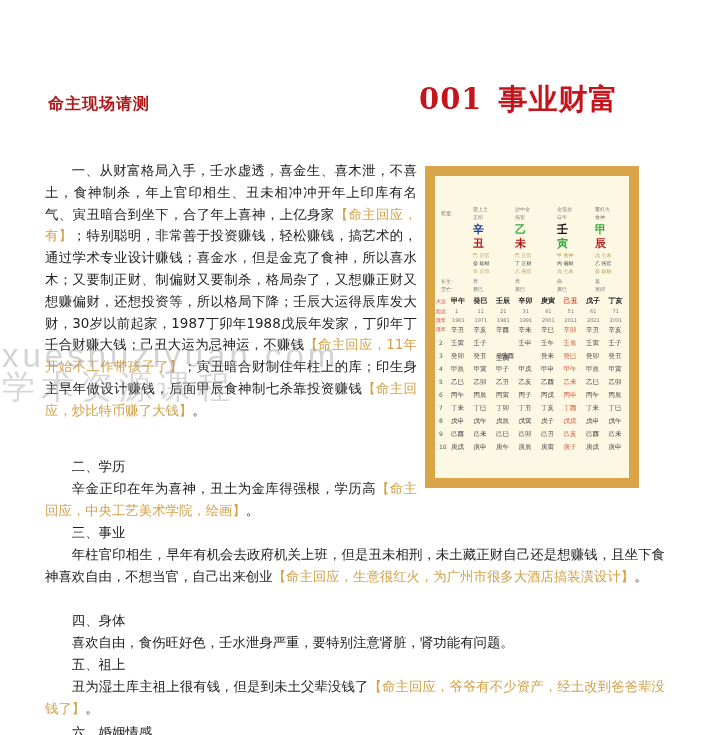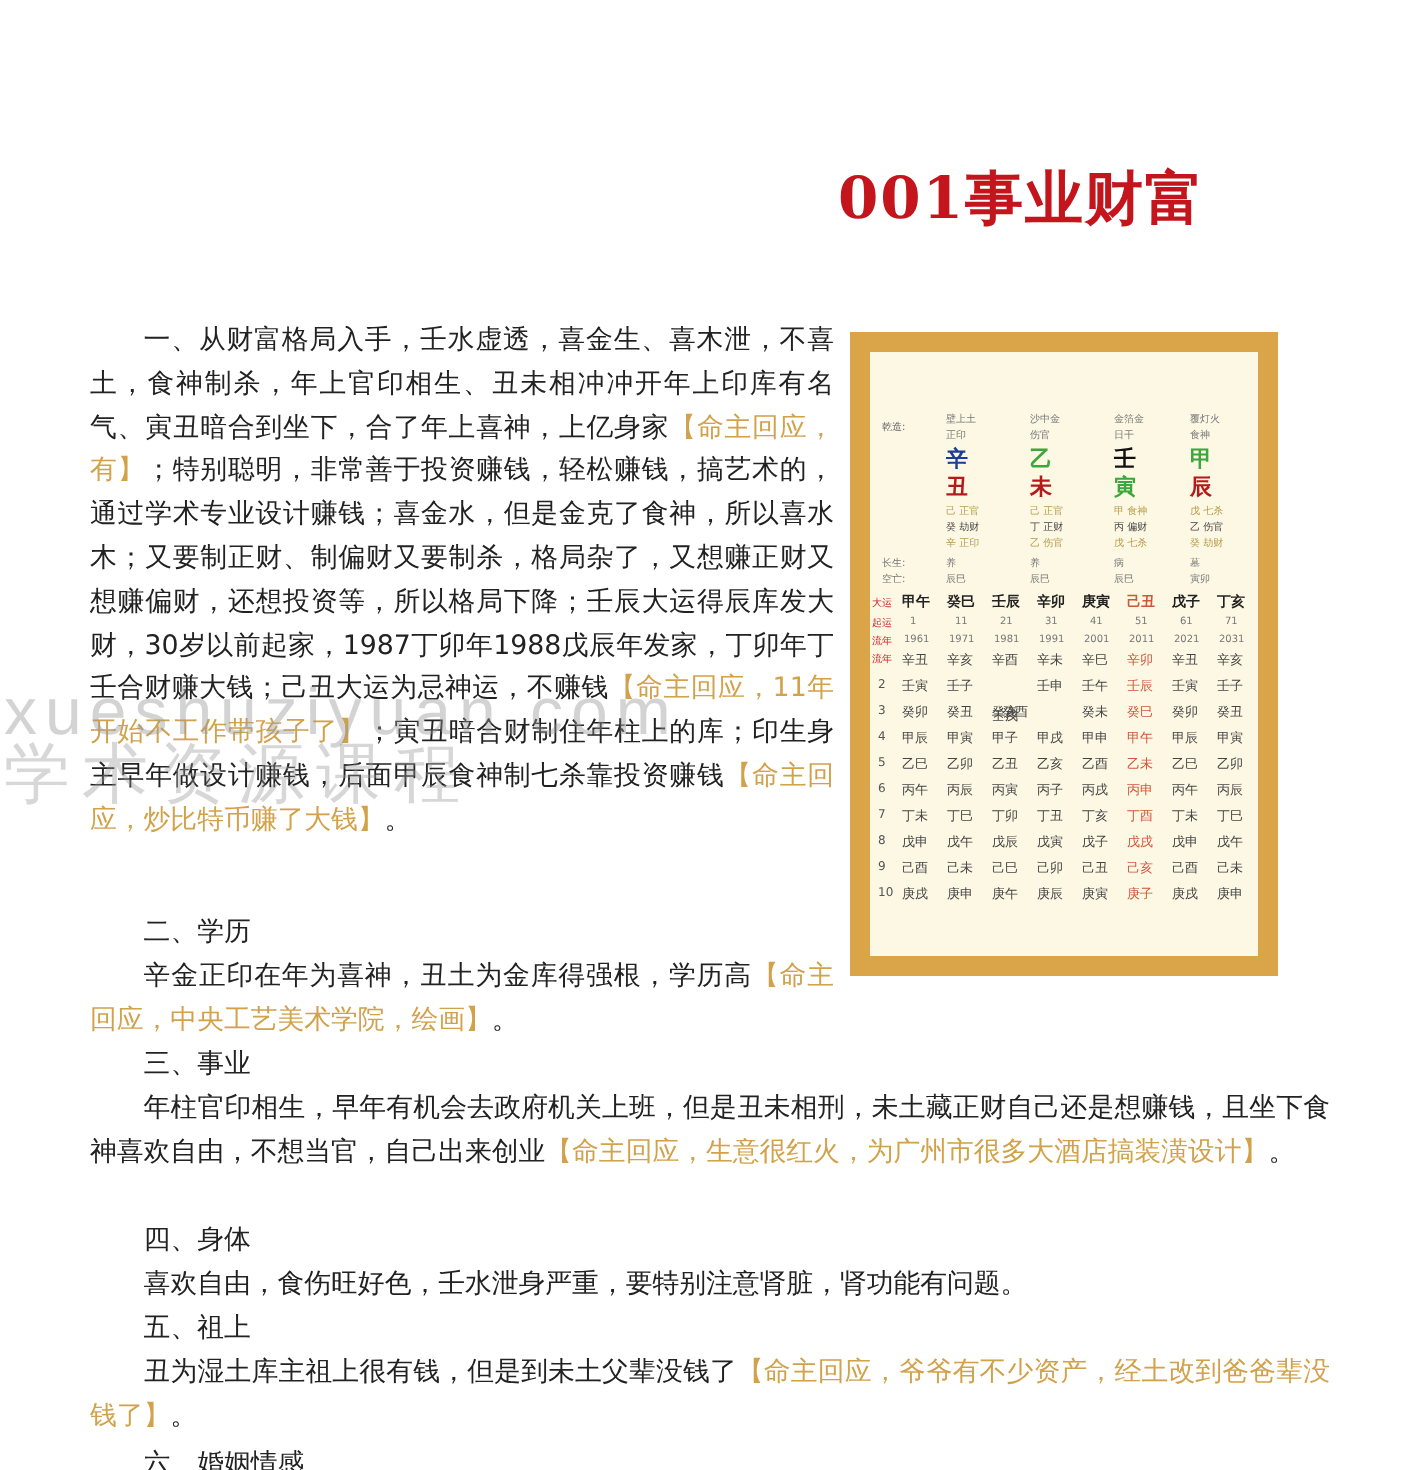--- a/index.html
+++ b/index.html
@@ -5,21 +5,21 @@
   * { margin: 0; padding: 0; box-sizing: border-box; }
   html, body { width: 701px; height: 735px; overflow: hidden; background: #ffffff; }
   body { position: relative; font-family: "DejaVu Sans", "Liberation Sans", sans-serif; color: #1e1e1e; }
 
   .header-left { position: absolute; left: 44px; top: 84px; }
   .date-line { font-family: "Liberation Sans", "DejaVu Sans", sans-serif; font-weight: 700; font-size: 18px; color: #1a1a1a; letter-spacing: 0.2px; }
   .date-line .cls { color: #e0a520; margin-left: 6px; }
   .sub-title { margin-top: 10px; margin-left: 4px; font-weight: 700; font-size: 16px; color: #b01818; letter-spacing: 1px; }
 
   .header-right { position: absolute; left: 419px; top: 80px; font-family: "DejaVu Serif", "Liberation Serif", serif; font-weight: 700; color: #c4141c; font-size: 29px; letter-spacing: 1px; white-space: nowrap; }
-  .header-right .num { }
+  .header-right .num { margin-right: 16px; }
 
   .para { position: absolute; font-size: 13.4px; line-height: 21.8px; color: #222; }
   .reply { color: #d2a24a; }
   .indent { text-indent: 2em; }
 
   .p1 { left: 45px; top: 160px; width: 372px; text-align: justify; }
   .sec { position: absolute; left: 45px; font-size: 13.4px; line-height: 21.8px; color: #222; }
 
   
   .chart-card { position: absolute; left: 425px; top: 166px; width: 214px; height: 322px; background: #d9a548; padding: 10px; }
@@ -27,20 +27,21 @@
   .ci { position: absolute; white-space: nowrap; }
   .stem { font-size: 11px; font-weight: 700; }
 
   .watermark1 { position: absolute; left: 2px; top: 337px; font-family: "Liberation Sans", sans-serif; font-size: 33px; color: rgba(150,150,150,0.42); letter-spacing: 4px; white-space: nowrap; }
   .watermark2 { position: absolute; left: 2px; top: 365px; font-size: 33px; color: rgba(150,150,150,0.38); letter-spacing: 6px; white-space: nowrap; }
 </style>
 </head>
 <body>
 
 <div class="header-left">
+  <div class="sub-title">命主现场请测</div>
 </div>
 
 <div class="header-right">
   <span class="num">001</span><span>事业财富</span>
 </div>
 
 <div class="para p1 indent">
   <span>一、从财富格局入手，壬水虚透，喜金生、喜木泄，不喜土，食神制杀，年上官印相生、丑未相冲冲开年上印库有名气、寅丑暗合到坐下，合了年上喜神，上亿身家</span><span class="reply">【命主回应，有】</span><span>；特别聪明，非常善于投资赚钱，轻松赚钱，搞艺术的，通过学术专业设计赚钱；喜金水，但是金克了食神，所以喜水木；又要制正财、制偏财又要制杀，格局杂了，又想赚正财又想赚偏财，还想投资等，所以格局下降；壬辰大运得辰库发大财，30岁以前起家，1987丁卯年1988戊辰年发家，丁卯年丁壬合财赚大钱；己丑大运为忌神运，不赚钱</span><span class="reply">【命主回应，11年开始不工作带孩子了】</span><span>；寅丑暗合财制住年柱上的库；印生身主早年做设计赚钱，后面甲辰食神制七杀靠投资赚钱</span><span class="reply">【命主回应，炒比特币赚了大钱】</span><span>。</span>
 </div>
 

